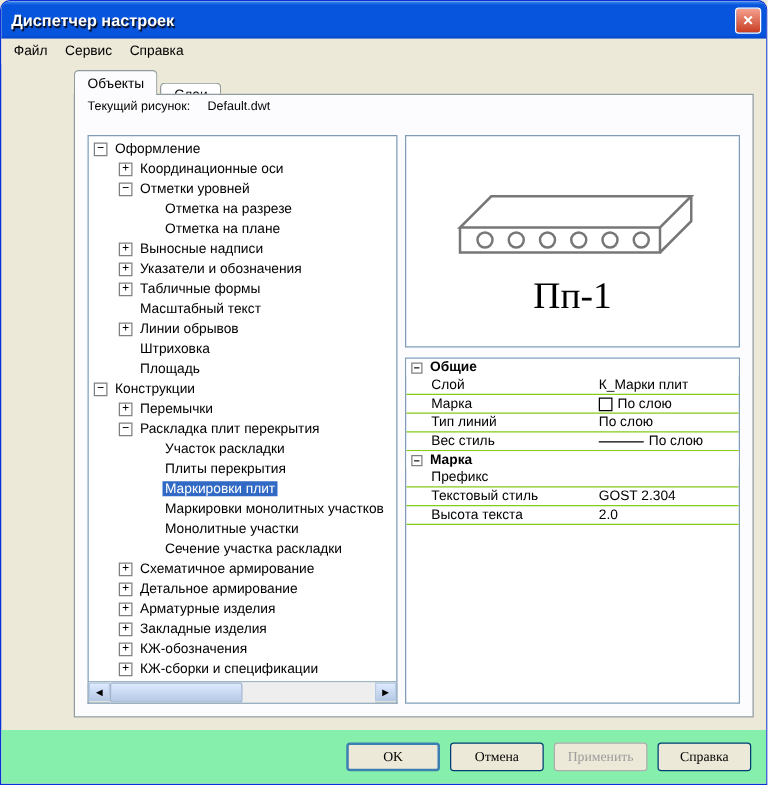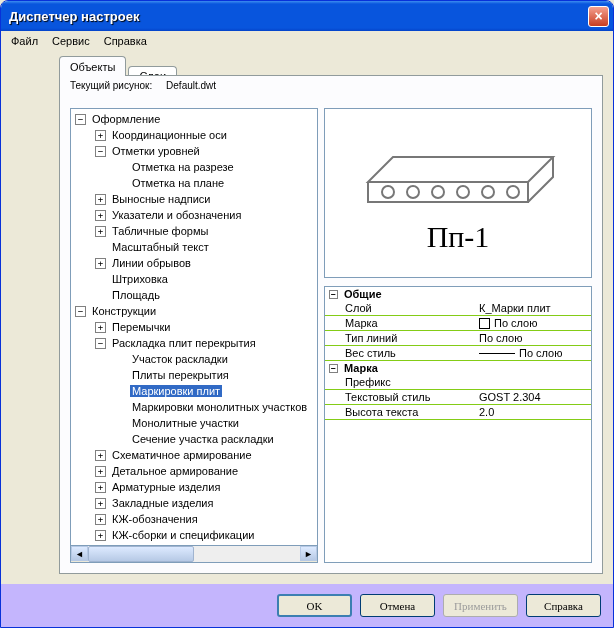--- a/index.html
+++ b/index.html
@@ -203,21 +203,21 @@
 }
 .byline {
   width:36px; height:0;
   border-top:1px solid #000;
 }
 .footer {
   padding: 10px 12px;
   display:flex;
   justify-content:flex-end;
   gap:8px;
-  background:#c4b5fd;
+  background:#86efac;
 }
 .btn {
   min-width: 75px;
   height: 23px;
   background: #ece9d8;
   border: 1px solid #003c74;
   border-radius: 3px;
   font-family: Tahoma;
   font-size:11px;
   cursor:pointer;

